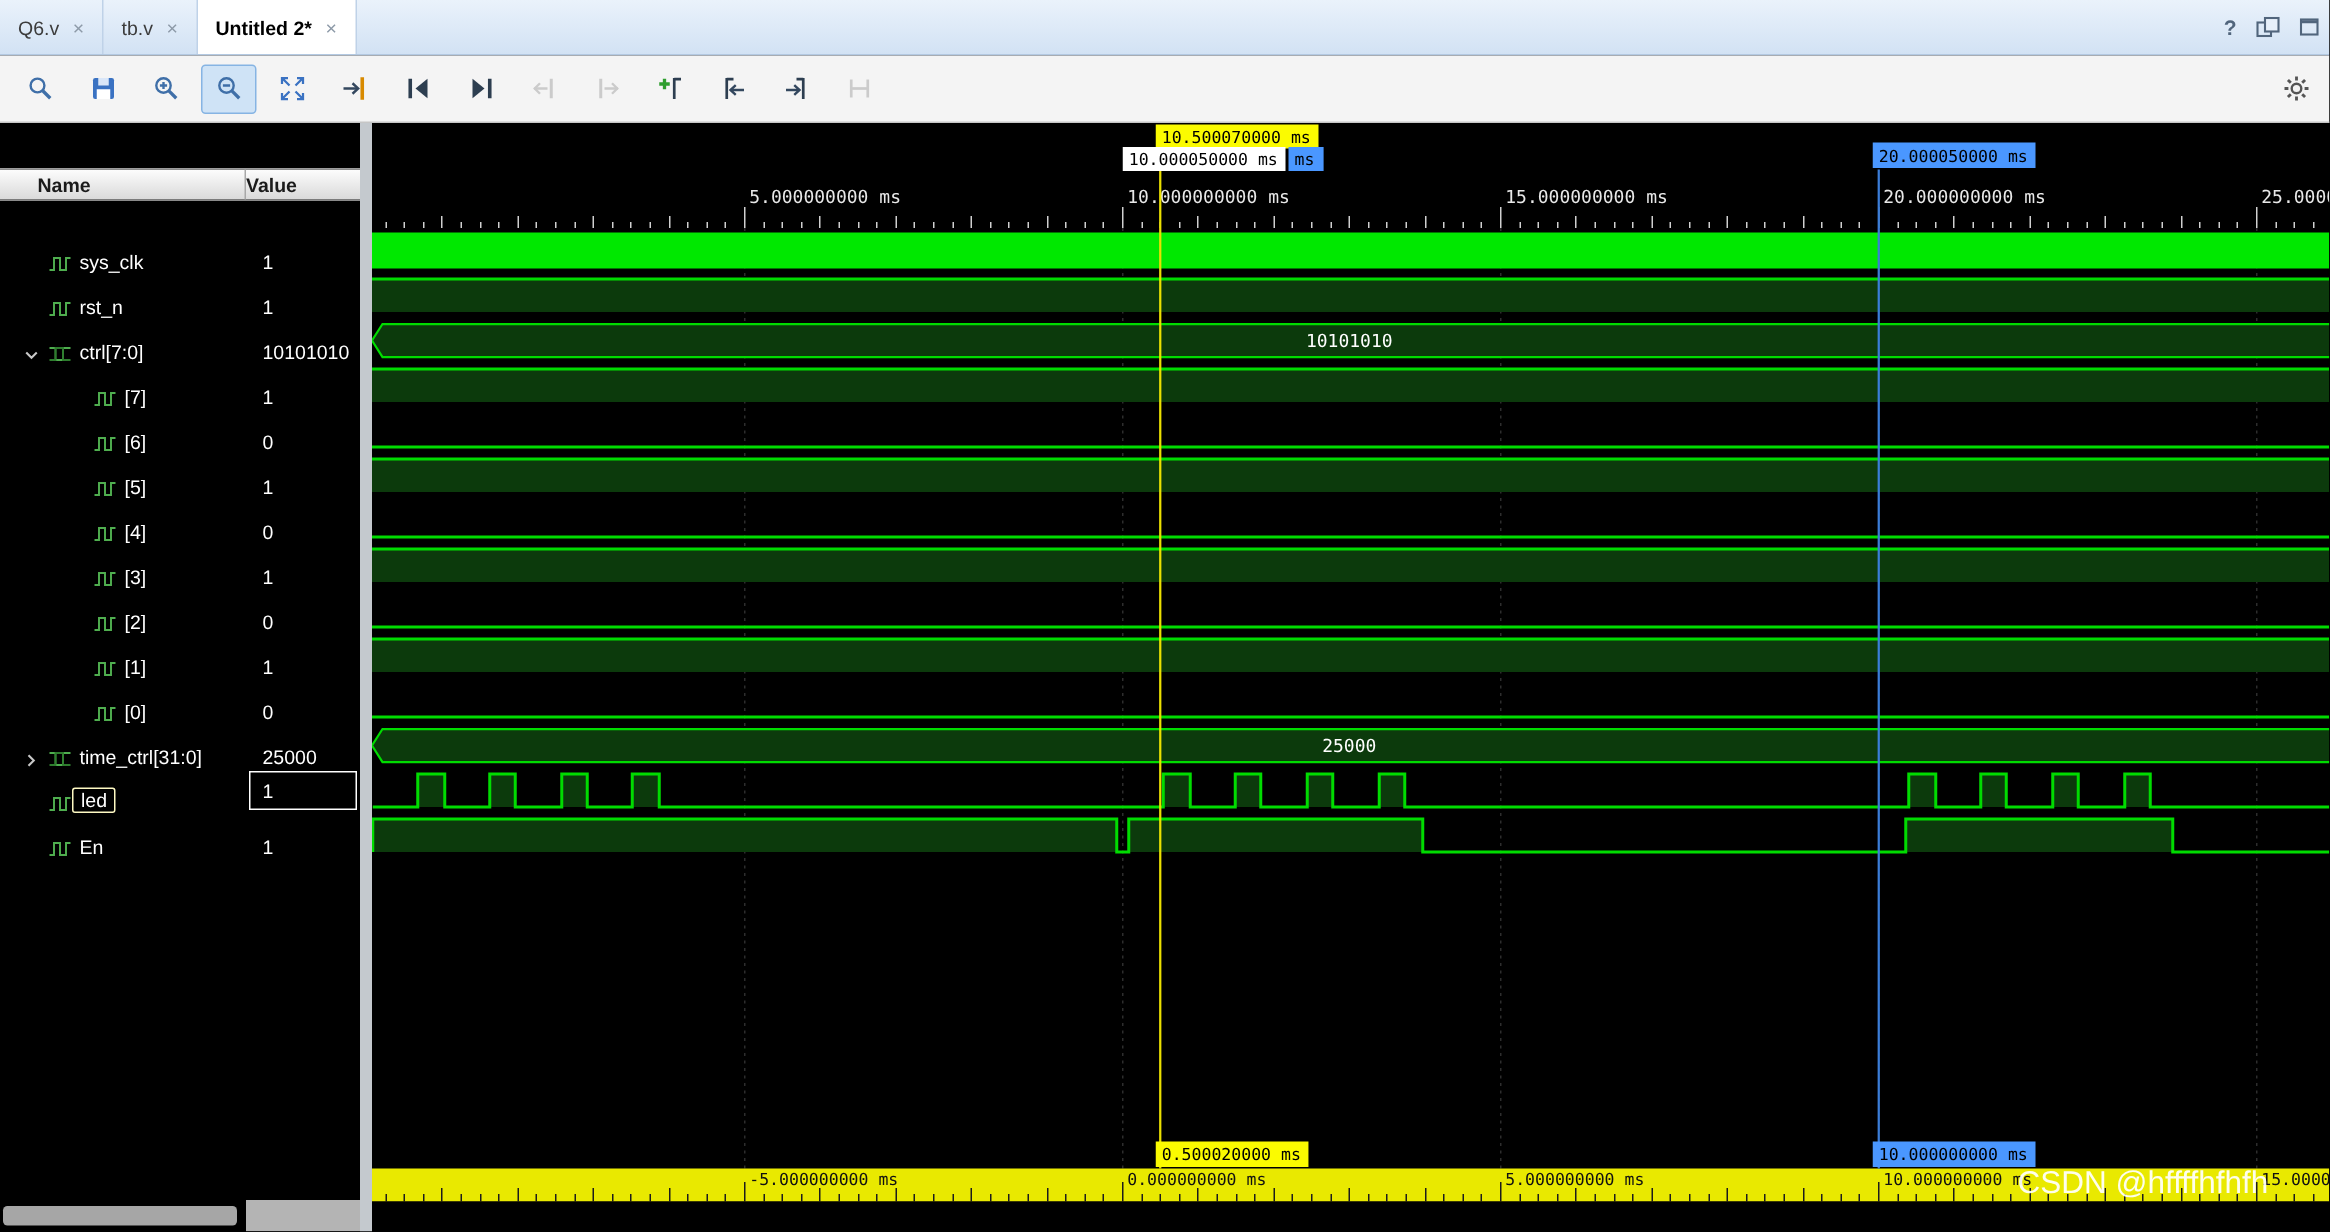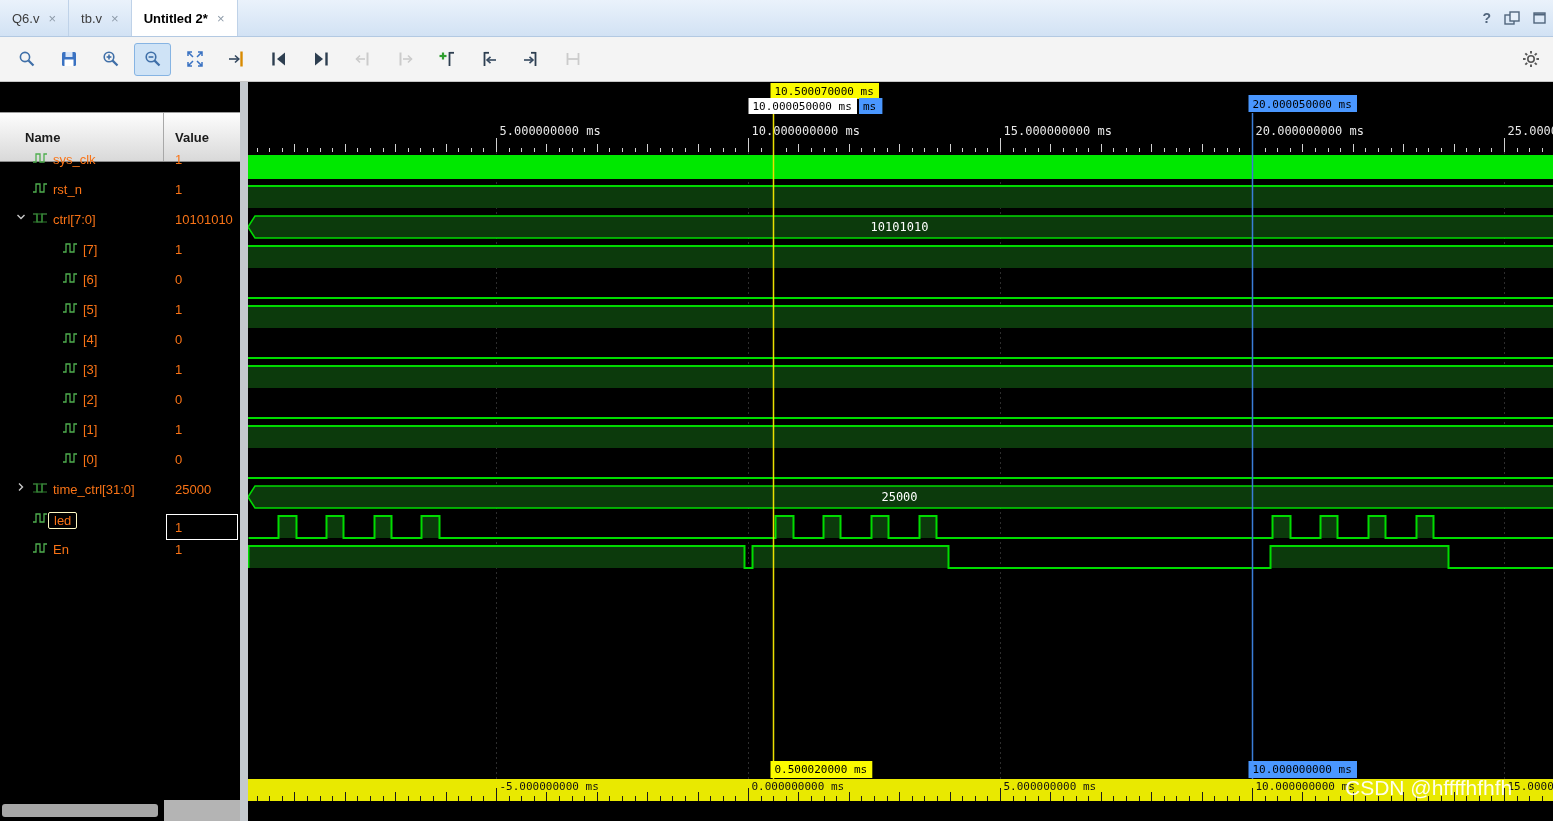--- a/index.html
+++ b/index.html
@@ -19,28 +19,28 @@
   .toolbar{height:45px;background:#f4f4f4;border-bottom:1px solid #c6c6c6;display:flex;
     align-items:center;padding-left:8px;gap:5px}
   .tbtn{width:37px;height:33px;display:flex;align-items:center;justify-content:center;
     border:1px solid transparent;border-radius:3px}
   .tbtn.selected{background:#cfe3f6;border:1px solid #86b4e3}
   .tbtn.disabled{opacity:.38}
   .tbtn.pushright{margin-left:auto;margin-right:4px}
   
   .main{position:relative;width:1553px;height:739px;display:flex;background:#000}
   .left{position:relative;width:240px;height:739px;background:#000;flex:none;overflow:hidden}
-  .lheader{position:absolute;top:30px;left:0;right:0;height:50px;display:flex;align-items:center;
+  .lheader{position:absolute;top:30px;left:0;right:0;height:22px;display:flex;align-items:center;
     background:linear-gradient(#fdfdfd,#d9d9d9);border-top:1px solid #9c9c9c;
     border-bottom:1px solid #8a8a8a;font-weight:bold;font-size:13px;color:#1b1b1b}
   .lheader .nh{padding-left:25px;flex:1}
   .lheader .vh{width:77px;height:100%;display:flex;align-items:center;border-left:1px solid #a8a8a8;
-    padding-left:11px}
+    }
   .rows{position:absolute;top:70px;left:0;right:0}
-  .srow{position:relative;height:30px;display:flex;align-items:flex-start;color:#f97316;
+  .srow{position:relative;height:30px;display:flex;align-items:flex-end;color:#ffffff;
     font-size:13px;padding-left:10px}
   .srow.indent1{padding-left:40px}
   .arrow{width:22px;flex:none;display:flex;align-items:center;justify-content:center}
   .sicon{width:21px;flex:none;display:flex;align-items:center}
   .sname{white-space:nowrap}
   .sname.box{border:1px solid #fef9c3;border-radius:2px;padding:0 5px;margin-left:-5px}
   .sval{position:absolute;left:175px;right:2px;font-size:13px;white-space:nowrap;overflow:hidden}
   .sval.edit{left:166px;top:2px;bottom:2px;border:1px solid #ffffff;display:flex;
     align-items:center;padding-left:8px;background:#000}
   .lscroll{position:absolute;left:2px;bottom:4px;width:156px;height:13px;background:#a6a6a6;

